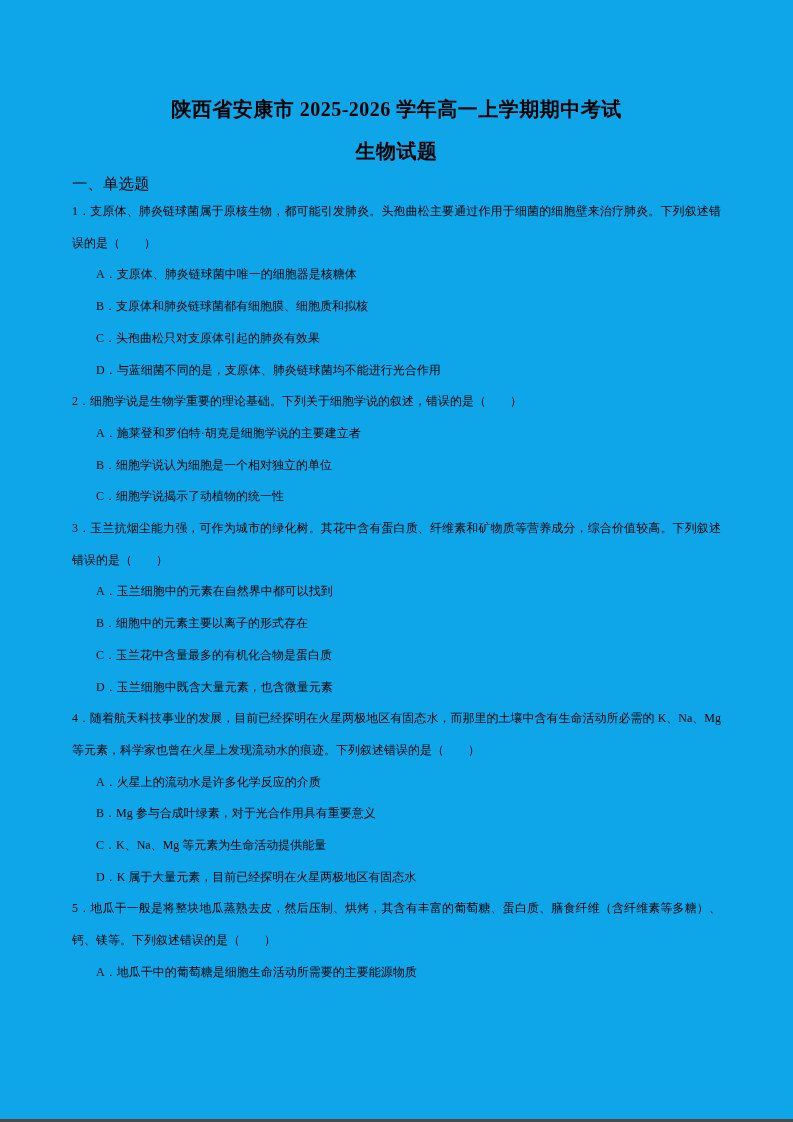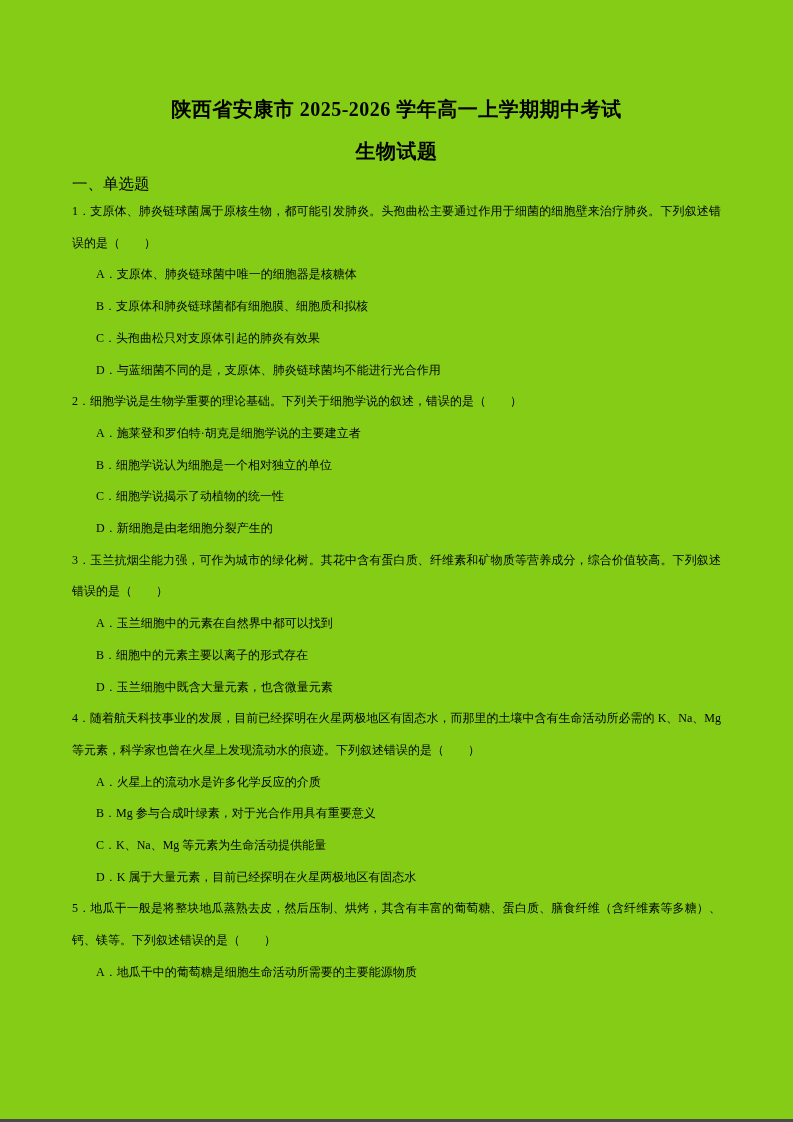--- a/index.html
+++ b/index.html
@@ -9,21 +9,21 @@
     height: 1122px;
     position: relative;
     overflow: hidden;
     font-family: "Liberation Serif", "DejaVu Serif", serif;
     color: #000000;
   }
   .page {
     width: 793px;
     height: 1122px;
     padding: 88px 72px 0 72px;
-    background: #84cc16;
+    background: #0ea5e9;
   }
   .doc-title {
     text-align: center;
     font-weight: bold;
     font-size: 20px;
     line-height: 42px;
     letter-spacing: 0.5px;
   }
   .section-heading {
     font-weight: normal;
@@ -63,27 +63,27 @@
     <div class="option"><span class="olabel">B．</span><span>支原体和肺炎链球菌都有细胞膜、细胞质和拟核</span></div>
     <div class="option"><span class="olabel">C．</span><span>头孢曲松只对支原体引起的肺炎有效果</span></div>
     <div class="option"><span class="olabel">D．</span><span>与蓝细菌不同的是，支原体、肺炎链球菌均不能进行光合作用</span></div>
   </div>
 
   <div class="question">
     <div class="stem"><span class="qnum">2．</span><span>细胞学说是生物学重要的理论基础。下列关于细胞学说的叙述，错误的是（　　）</span></div>
     <div class="option"><span class="olabel">A．</span><span>施莱登和罗伯特·胡克是细胞学说的主要建立者</span></div>
     <div class="option"><span class="olabel">B．</span><span>细胞学说认为细胞是一个相对独立的单位</span></div>
     <div class="option"><span class="olabel">C．</span><span>细胞学说揭示了动植物的统一性</span></div>
-    <div class="option"><span class="olabel">D．</span><span>新细胞是由老细胞分裂产生的</span></div>
   </div>
 
   <div class="question">
     <div class="stem"><span class="qnum">3．</span><span>玉兰抗烟尘能力强，可作为城市的绿化树。其花中含有蛋白质、纤维素和矿物质等营养成分，综合价值较高。下列叙述错误的是（　　）</span></div>
     <div class="option"><span class="olabel">A．</span><span>玉兰细胞中的元素在自然界中都可以找到</span></div>
     <div class="option"><span class="olabel">B．</span><span>细胞中的元素主要以离子的形式存在</span></div>
+    <div class="option"><span class="olabel">C．</span><span>玉兰花中含量最多的有机化合物是蛋白质</span></div>
     <div class="option"><span class="olabel">D．</span><span>玉兰细胞中既含大量元素，也含微量元素</span></div>
   </div>
 
   <div class="question">
     <div class="stem"><span class="qnum">4．</span><span>随着航天科技事业的发展，目前已经探明在火星两极地区有固态水，而那里的土壤中含有生命活动所必需的 K、Na、Mg 等元素，科学家也曾在火星上发现流动水的痕迹。下列叙述错误的是（　　）</span></div>
     <div class="option"><span class="olabel">A．</span><span>火星上的流动水是许多化学反应的介质</span></div>
     <div class="option"><span class="olabel">B．</span><span>Mg 参与合成叶绿素，对于光合作用具有重要意义</span></div>
     <div class="option"><span class="olabel">C．</span><span>K、Na、Mg 等元素为生命活动提供能量</span></div>
     <div class="option"><span class="olabel">D．</span><span>K 属于大量元素，目前已经探明在火星两极地区有固态水</span></div>
   </div>

